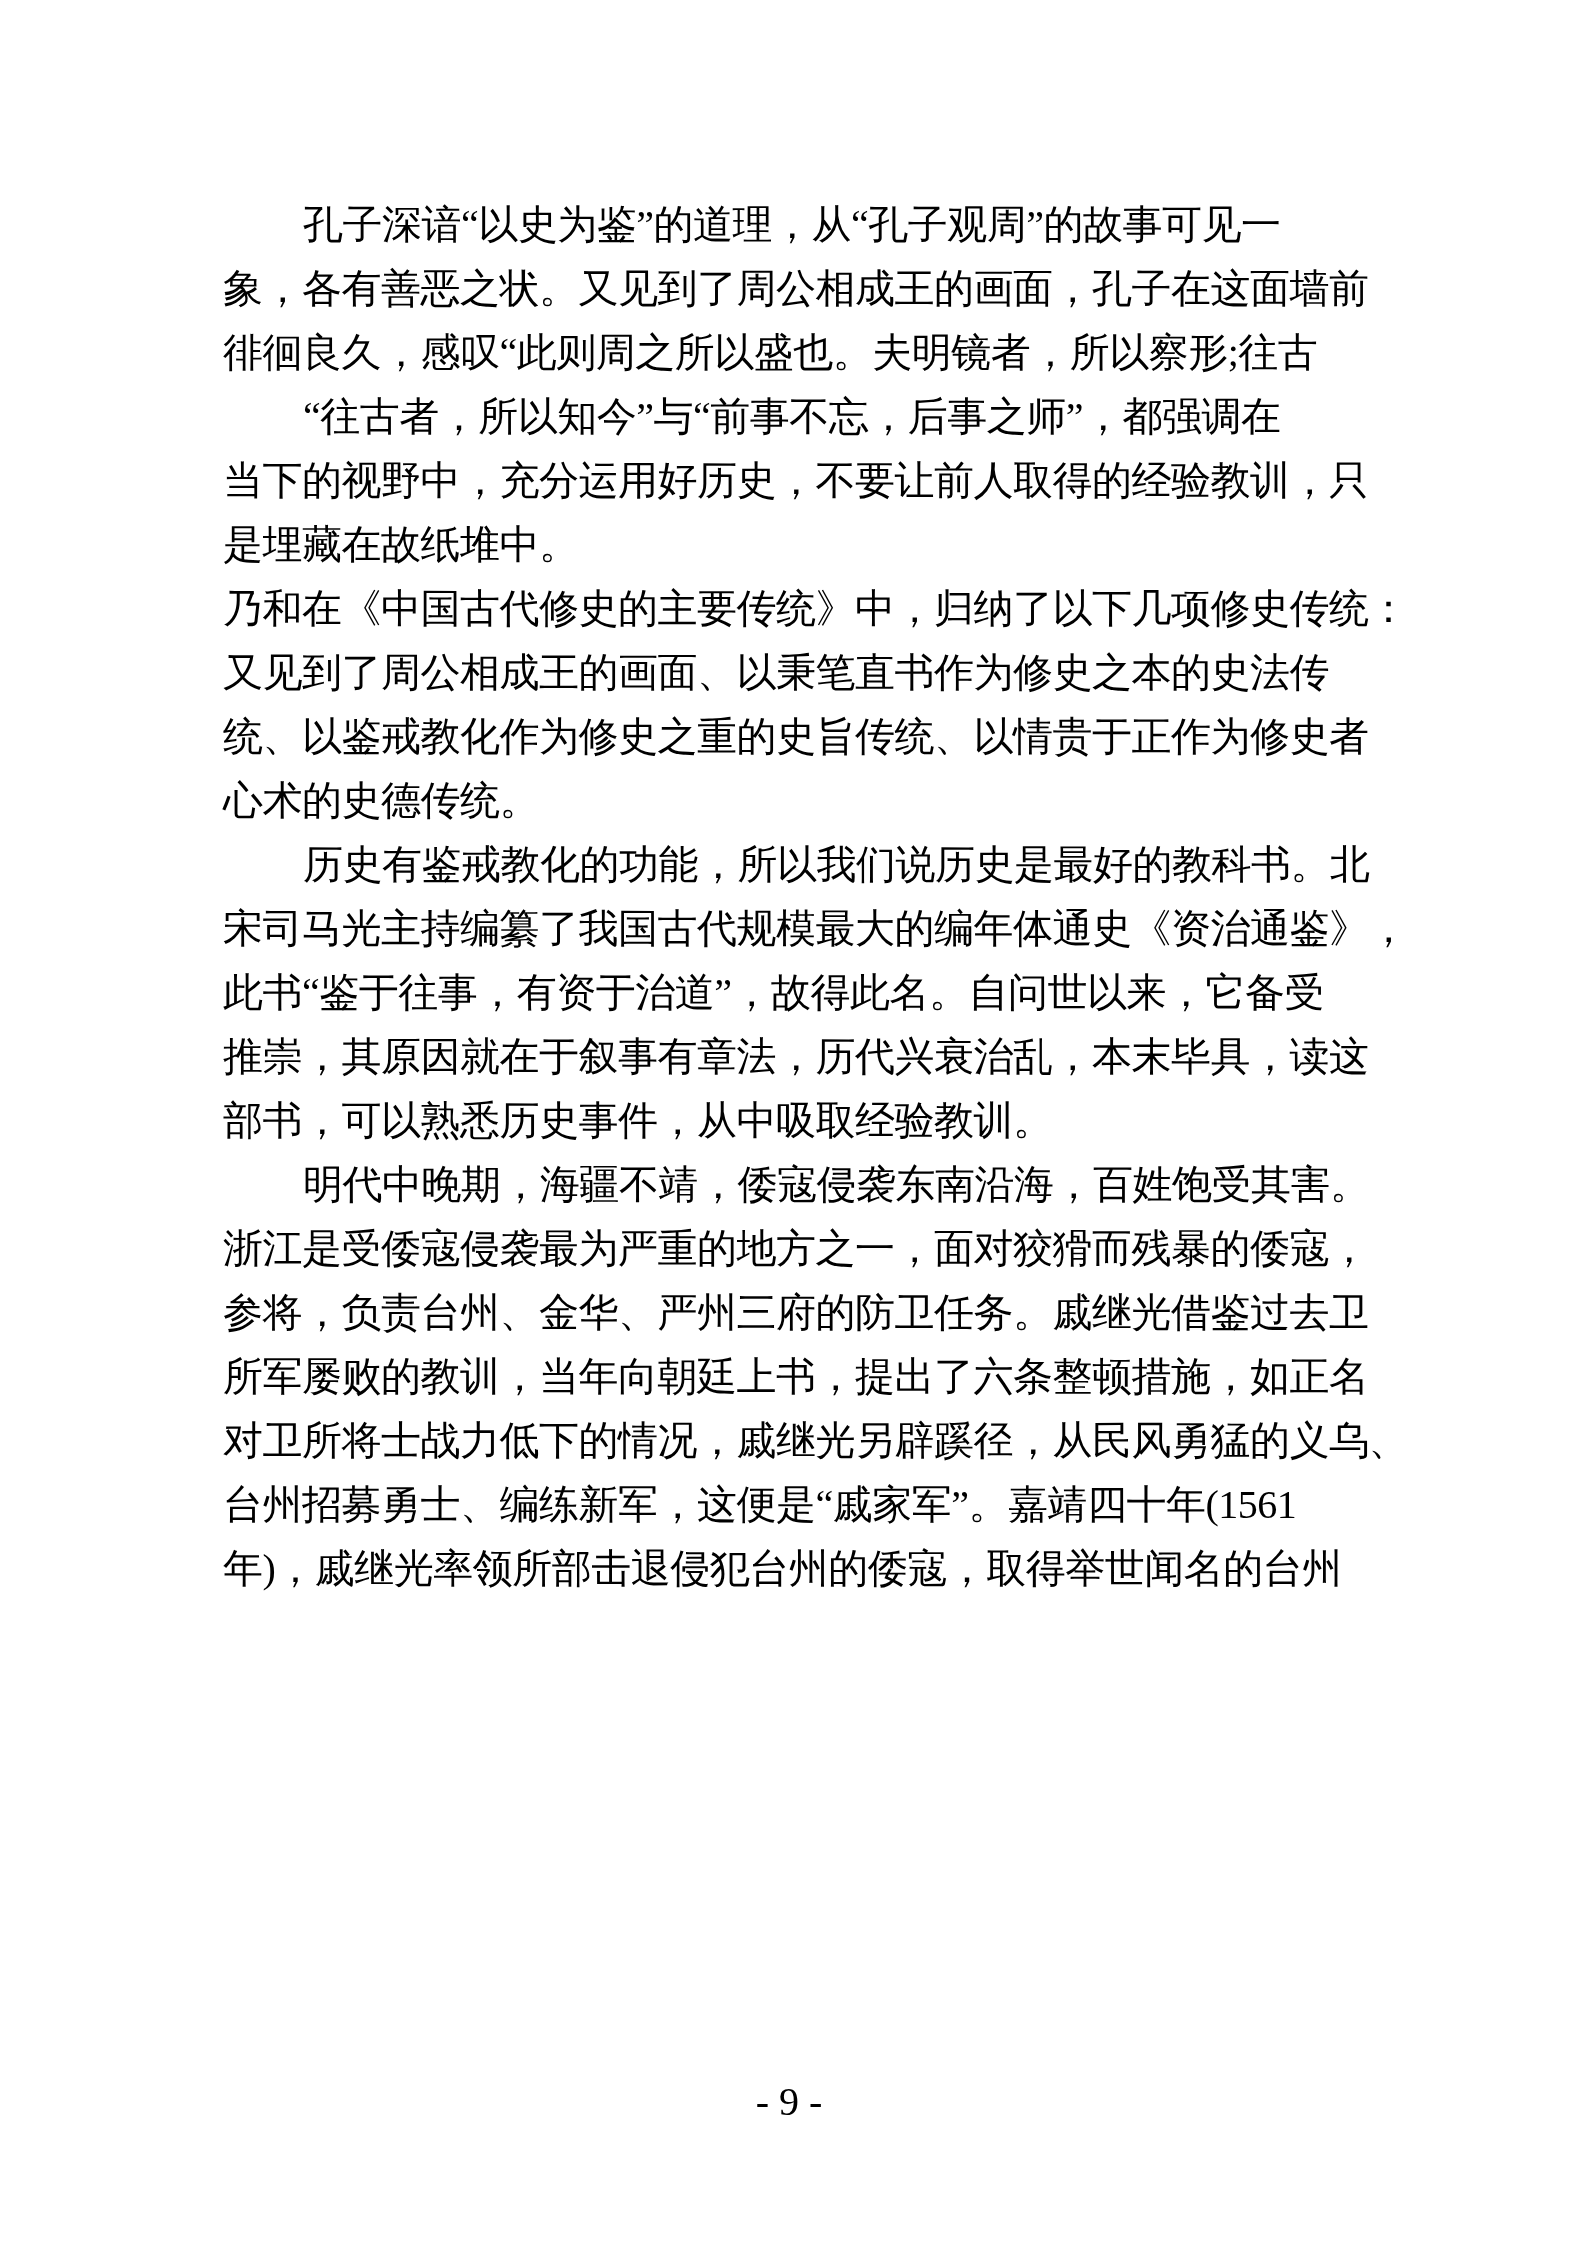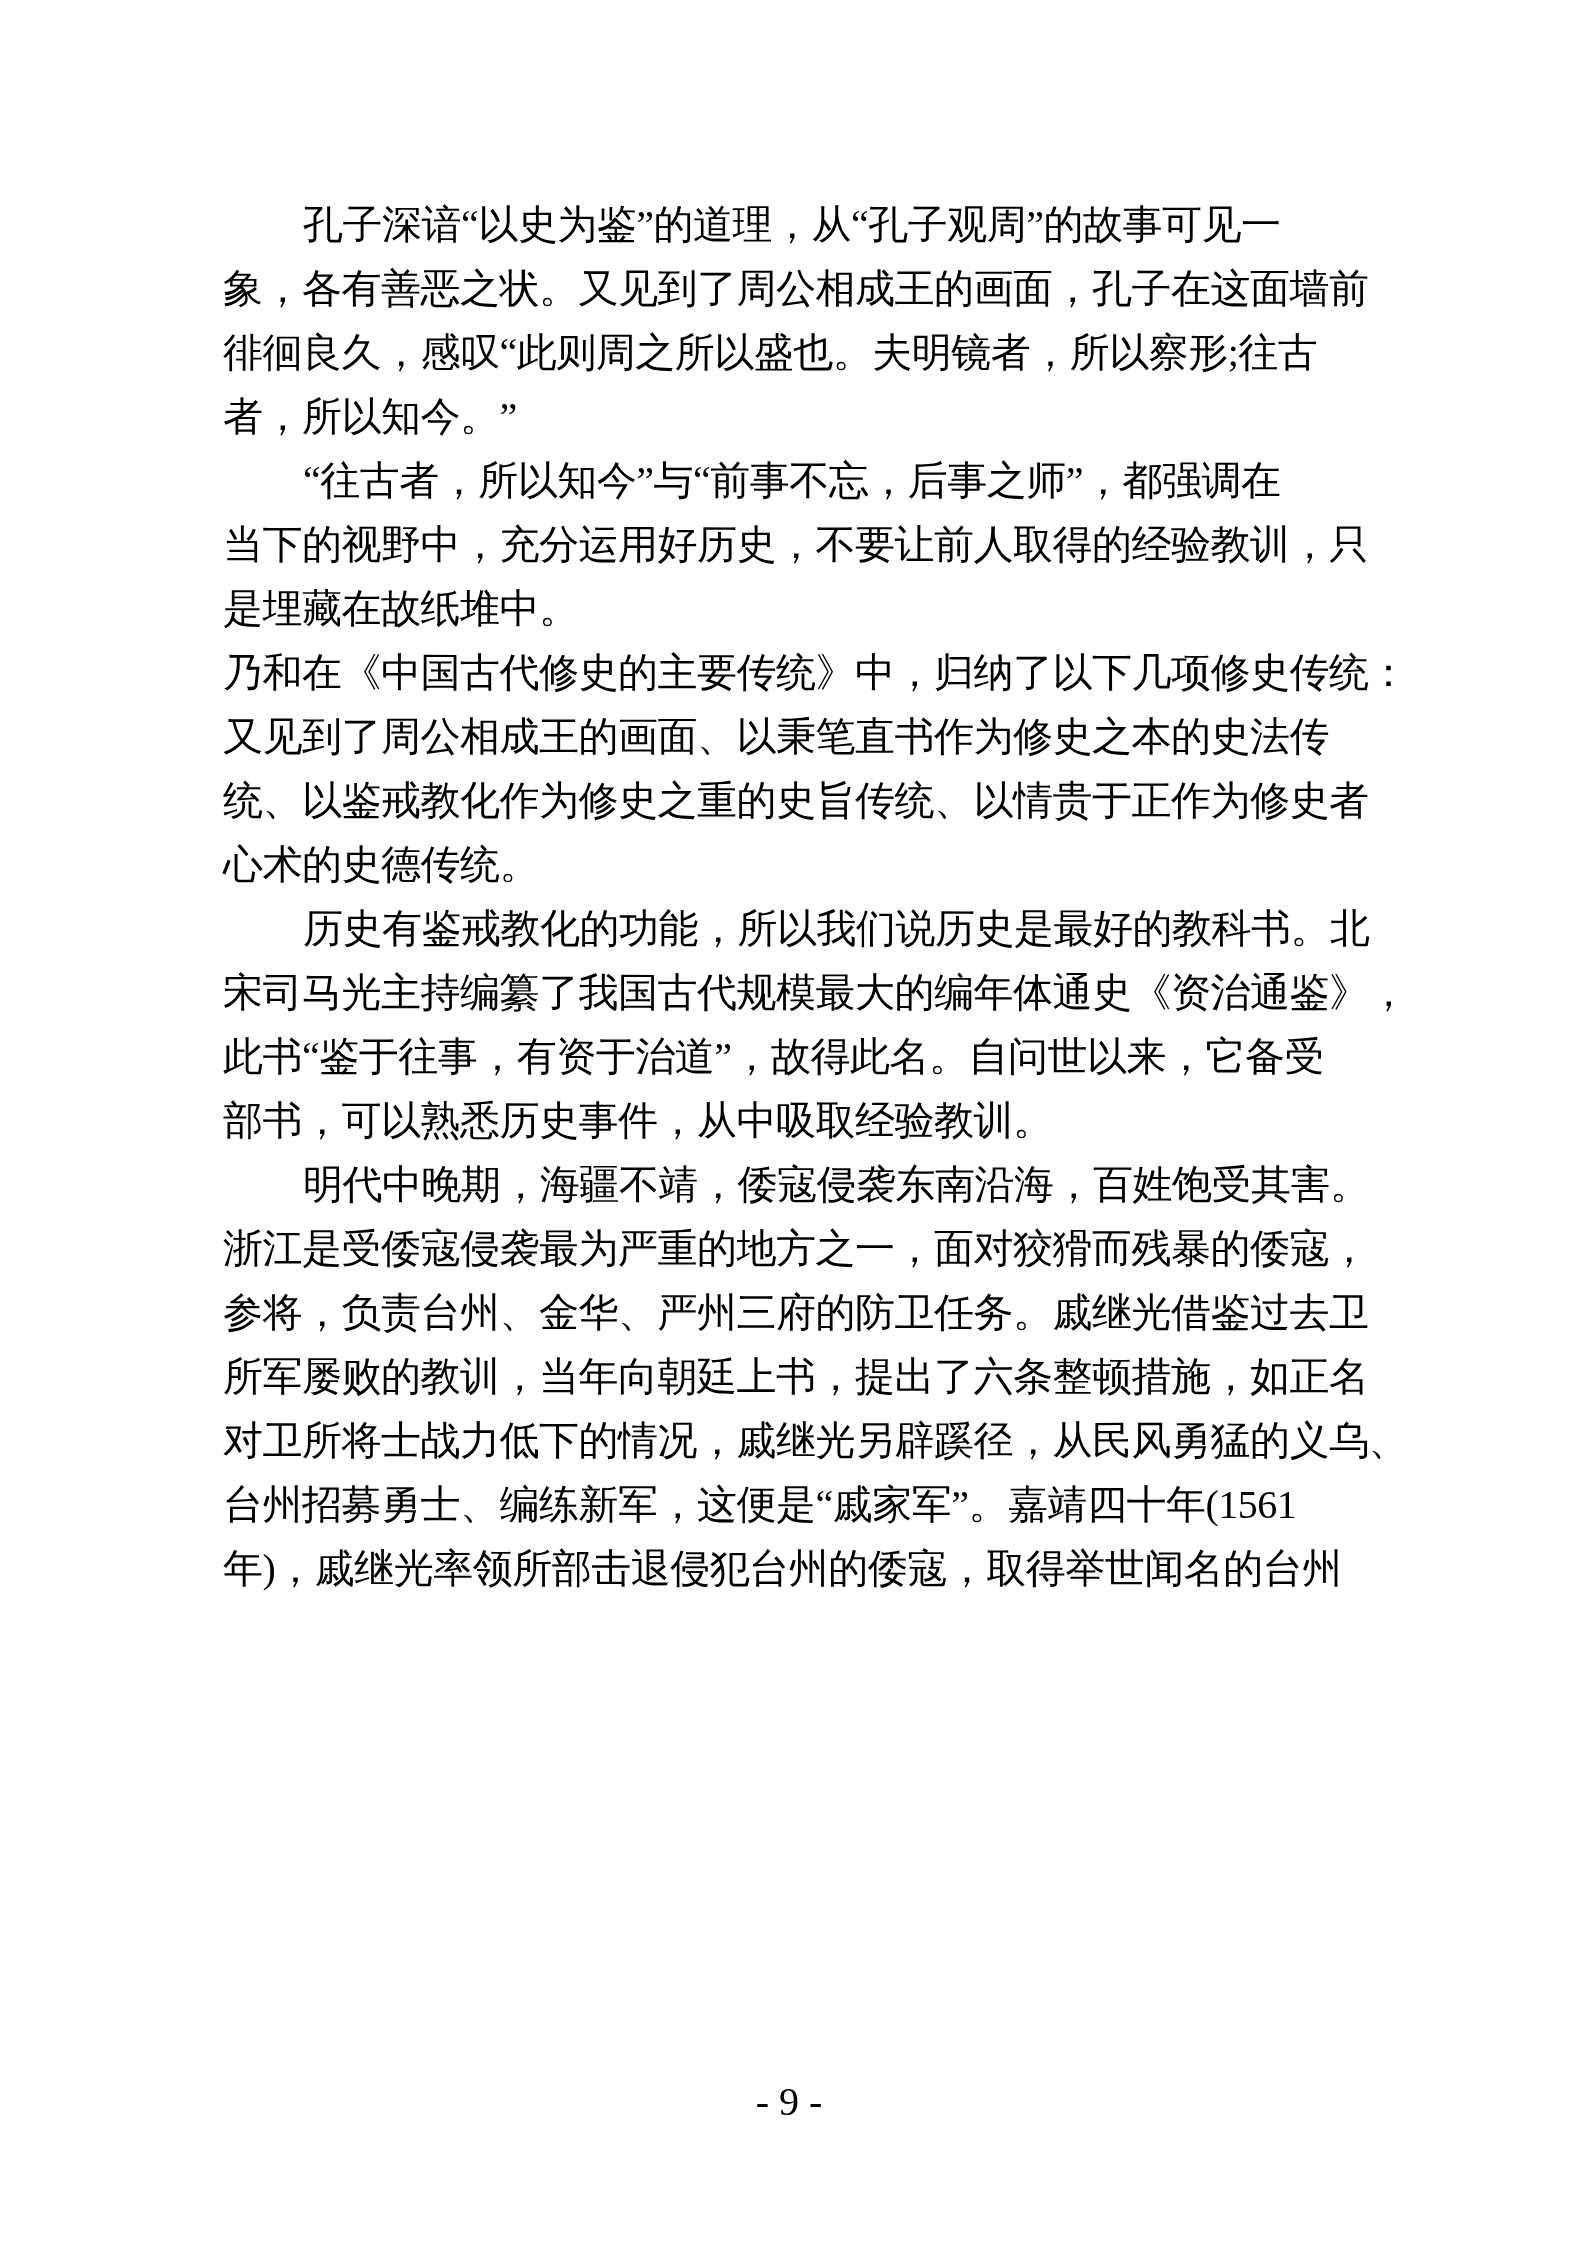--- a/index.html
+++ b/index.html
@@ -50,31 +50,31 @@
   }
 </style>
 </head>
 <body>
 
 <div class="page">
   <div class="text-block">
     <div class="line indent">孔子深谙“以史为鉴”的道理，从“孔子观周”的故事可见一</div>
     <div class="line">象，各有善恶之状。又见到了周公相成王的画面，孔子在这面墙前</div>
     <div class="line">徘徊良久，感叹“此则周之所以盛也。夫明镜者，所以察形;往古</div>
-    <div class="line">者，所以知今。”</div>
     <div class="line indent">“往古者，所以知今”与“前事不忘，后事之师”，都强调在</div>
     <div class="line">当下的视野中，充分运用好历史，不要让前人取得的经验教训，只</div>
     <div class="line">是埋藏在故纸堆中。</div>
     <div class="line">乃和在《中国古代修史的主要传统》中，归纳了以下几项修史传统：</div>
     <div class="line">又见到了周公相成王的画面、以秉笔直书作为修史之本的史法传</div>
     <div class="line">统、以鉴戒教化作为修史之重的史旨传统、以情贵于正作为修史者</div>
     <div class="line">心术的史德传统。</div>
     <div class="line indent">历史有鉴戒教化的功能，所以我们说历史是最好的教科书。北</div>
     <div class="line">宋司马光主持编纂了我国古代规模最大的编年体通史《资治通鉴》，</div>
     <div class="line">此书“鉴于往事，有资于治道”，故得此名。自问世以来，它备受</div>
+    <div class="line">推崇，其原因就在于叙事有章法，历代兴衰治乱，本末毕具，读这</div>
     <div class="line">部书，可以熟悉历史事件，从中吸取经验教训。</div>
     <div class="line indent">明代中晚期，海疆不靖，倭寇侵袭东南沿海，百姓饱受其害。</div>
     <div class="line">浙江是受倭寇侵袭最为严重的地方之一，面对狡猾而残暴的倭寇，</div>
     <div class="line">参将，负责台州、金华、严州三府的防卫任务。戚继光借鉴过去卫</div>
     <div class="line">所军屡败的教训，当年向朝廷上书，提出了六条整顿措施，如正名</div>
     <div class="line">对卫所将士战力低下的情况，戚继光另辟蹊径，从民风勇猛的义乌、</div>
     <div class="line">台州招募勇士、编练新军，这便是“戚家军”。嘉靖四十年(1561</div>
     <div class="line">年)，戚继光率领所部击退侵犯台州的倭寇，取得举世闻名的台州</div>
   </div>
   <div class="footer">

